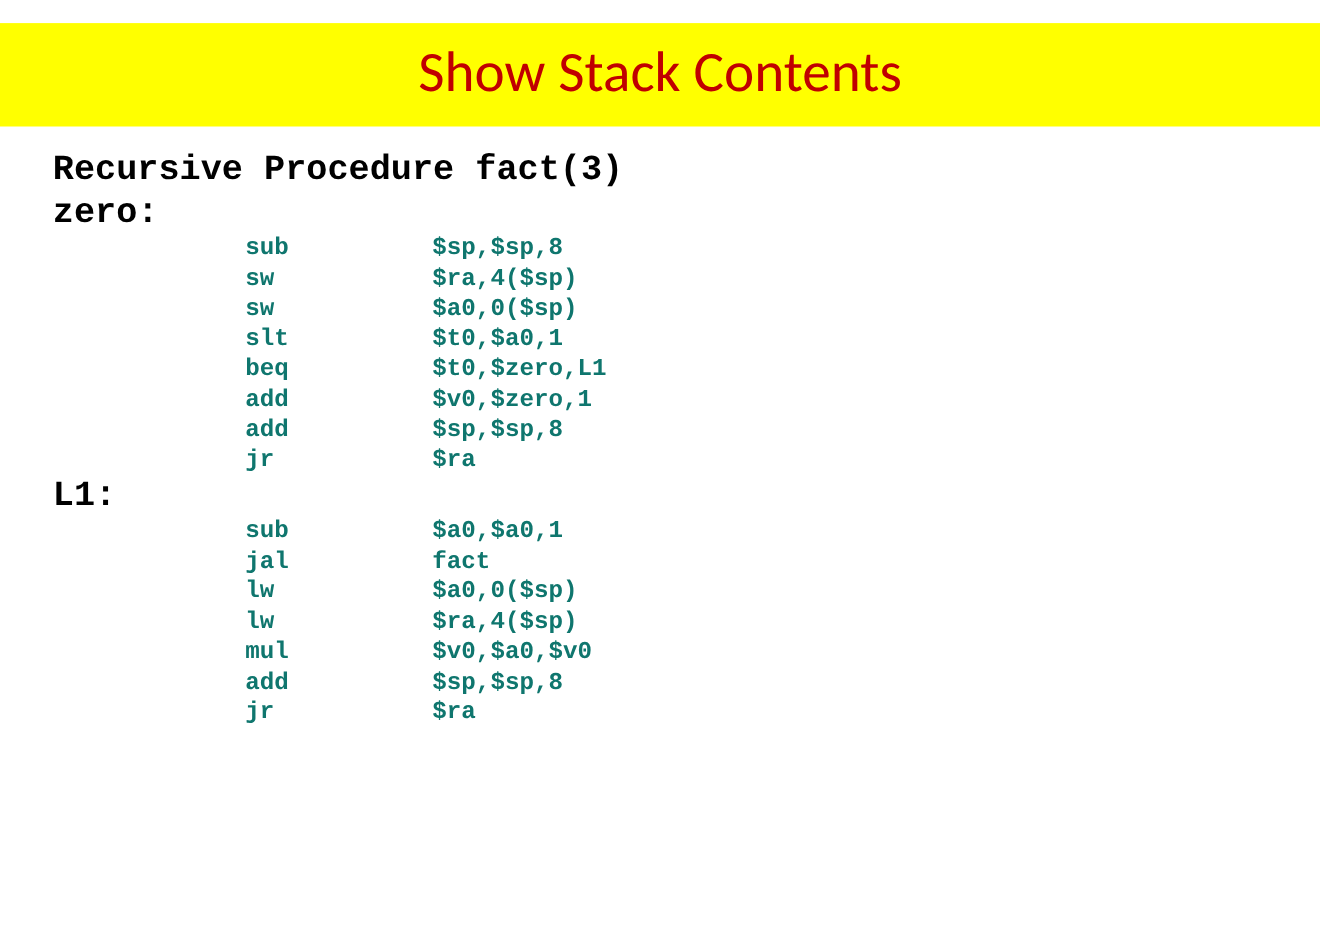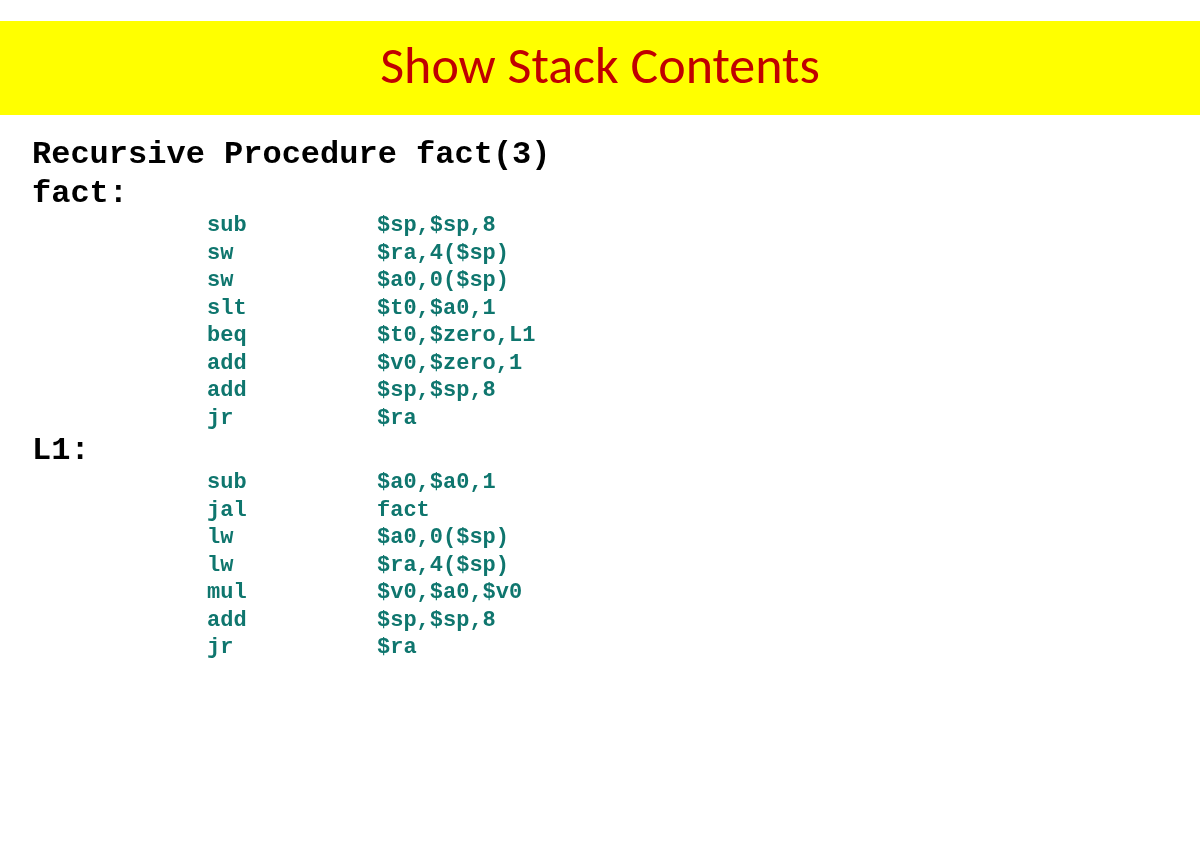--- a/index.html
+++ b/index.html
@@ -18,21 +18,22 @@
       background: #ffff00;
       color: #c00000;
       font-family: Calibri, Arial, sans-serif;
       font-size: 52px;
       font-weight: 400;
       padding: 12px 0 18px 0;
       text-align: center;
       margin-top: 21px;
     }
     .content {
-      padding: 20px 0 0 32px;
+      padding: 20px 0 0 16px;
+      margin-left: 32px;
     }
     .heading {
       font-size: 32px;
       font-weight: bold;
       font-family: 'Courier New', Courier, monospace;
       color: black;
       line-height: 1.25;
     }
     .code-block {
       font-size: 22px;
@@ -65,17 +66,17 @@
   </style>
 </head>
 <body>
 
 <div class="title-bar">
   <span>Show Stack Contents</span>
 </div>
 
 <div class="content">
   <div class="heading">Recursive Procedure fact(3)</div>
-  <div class="label">fact:</div>
+  <div class="label">zero:</div>
   <div class="code-block" id="block1"><div class="instr-row"><span class="indent"></span><span class="opcode">sub</span><span class="operands">$sp,$sp,8</span></div><div class="instr-row"><span class="indent"></span><span class="opcode">sw</span><span class="operands">$ra,4($sp)</span></div><div class="instr-row"><span class="indent"></span><span class="opcode">sw</span><span class="operands">$a0,0($sp)</span></div><div class="instr-row"><span class="indent"></span><span class="opcode">slt</span><span class="operands">$t0,$a0,1</span></div><div class="instr-row"><span class="indent"></span><span class="opcode">beq</span><span class="operands">$t0,$zero,L1</span></div><div class="instr-row"><span class="indent"></span><span class="opcode">add</span><span class="operands">$v0,$zero,1</span></div><div class="instr-row"><span class="indent"></span><span class="opcode">add</span><span class="operands">$sp,$sp,8</span></div><div class="instr-row"><span class="indent"></span><span class="opcode">jr</span><span class="operands">$ra</span></div></div>
   <div class="label">L1:</div>
   <div class="code-block" id="block2"><div class="instr-row"><span class="indent"></span><span class="opcode">sub</span><span class="operands">$a0,$a0,1</span></div><div class="instr-row"><span class="indent"></span><span class="opcode">jal</span><span class="operands">fact</span></div><div class="instr-row"><span class="indent"></span><span class="opcode">lw</span><span class="operands">$a0,0($sp)</span></div><div class="instr-row"><span class="indent"></span><span class="opcode">lw</span><span class="operands">$ra,4($sp)</span></div><div class="instr-row"><span class="indent"></span><span class="opcode">mul</span><span class="operands">$v0,$a0,$v0</span></div><div class="instr-row"><span class="indent"></span><span class="opcode">add</span><span class="operands">$sp,$sp,8</span></div><div class="instr-row"><span class="indent"></span><span class="opcode">jr</span><span class="operands">$ra</span></div></div>
 </div>
 
 </body></html>

